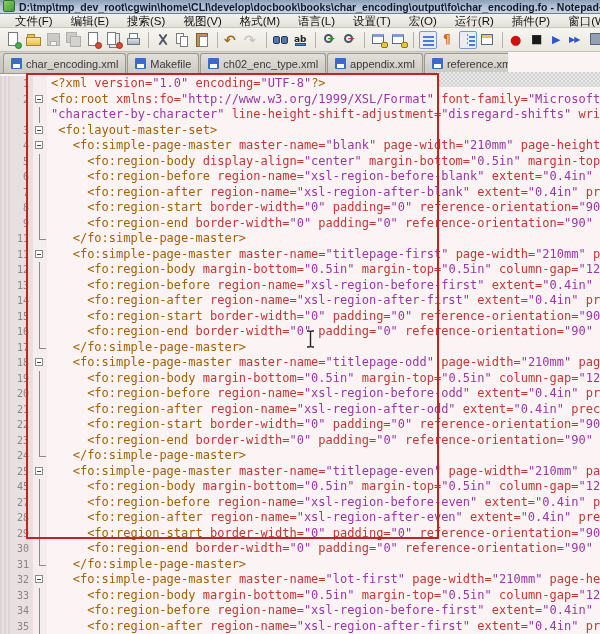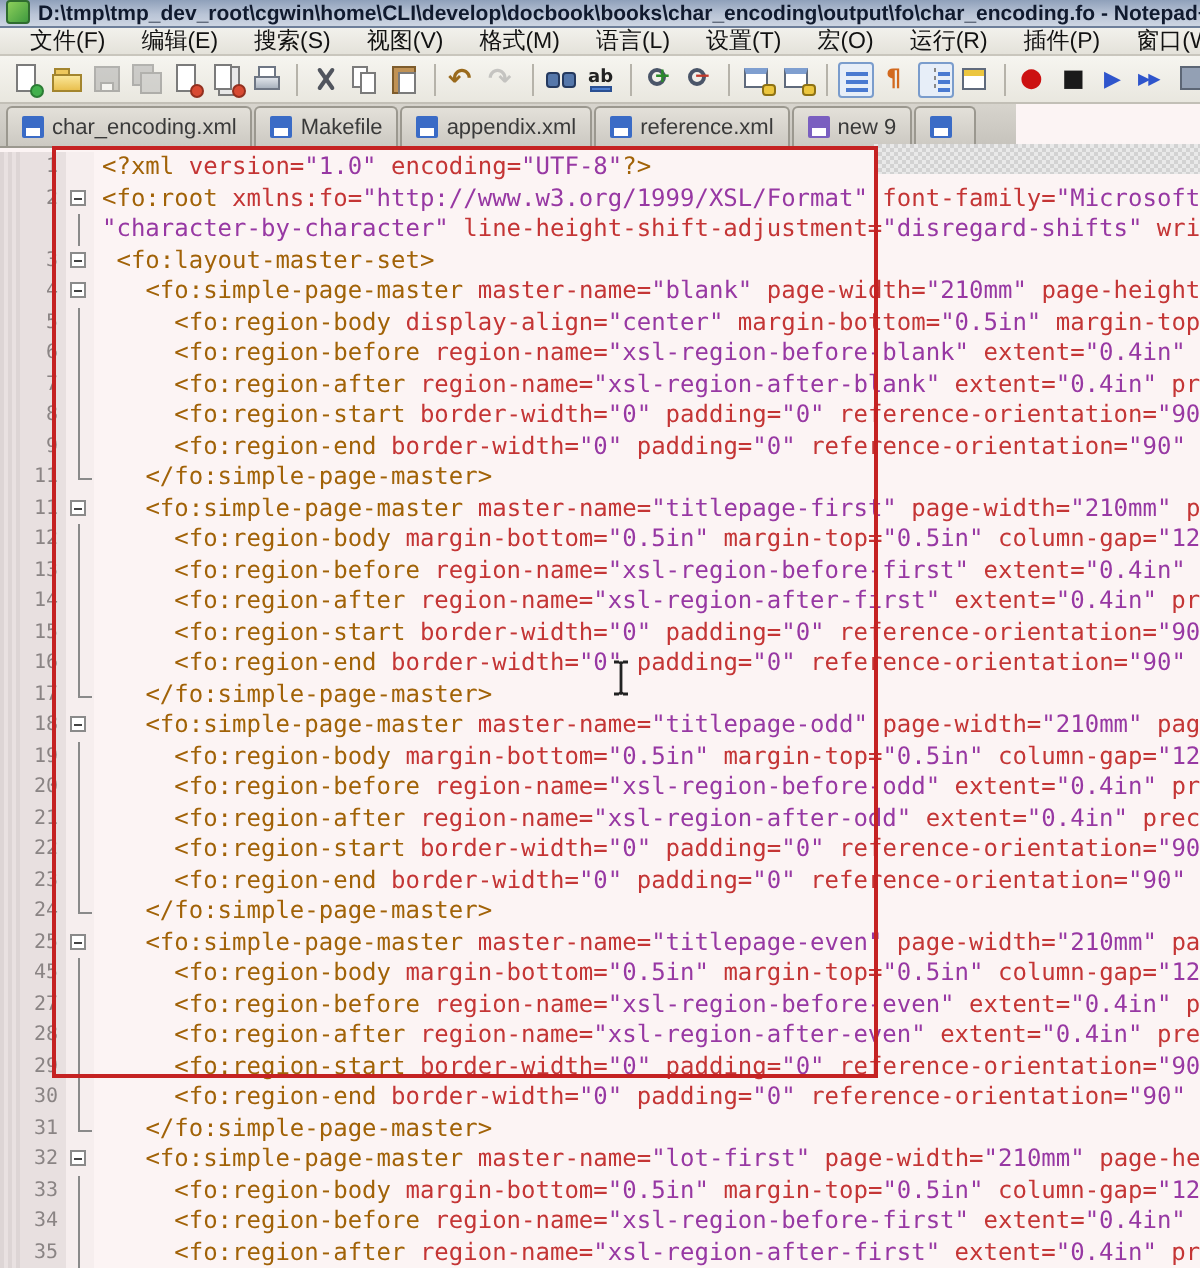--- a/index.html
+++ b/index.html
@@ -170,20 +170,24 @@
     <div class="tab">
       <span class="disk" style="background: rgb(58, 107, 198);"></span>
       <span class="lbl">char_encoding.xml</span>
     </div>
     <div class="tab">
       <span class="disk" style="background: rgb(58, 107, 198);"></span>
       <span class="lbl">Makefile</span>
     </div>
     <div class="tab">
       <span class="disk" style="background: rgb(58, 107, 198);"></span>
+      <span class="lbl">ch02_enc_type.xml</span>
+    </div>
+    <div class="tab">
+      <span class="disk" style="background: rgb(58, 107, 198);"></span>
       <span class="lbl">appendix.xml</span>
     </div>
     <div class="tab">
       <span class="disk" style="background: rgb(58, 107, 198);"></span>
       <span class="lbl">reference.xml</span>
     </div>
     <div class="tab">
       <span class="disk" style="background: rgb(122, 95, 192);"></span>
       <span class="lbl">new 9</span>
     </div>

